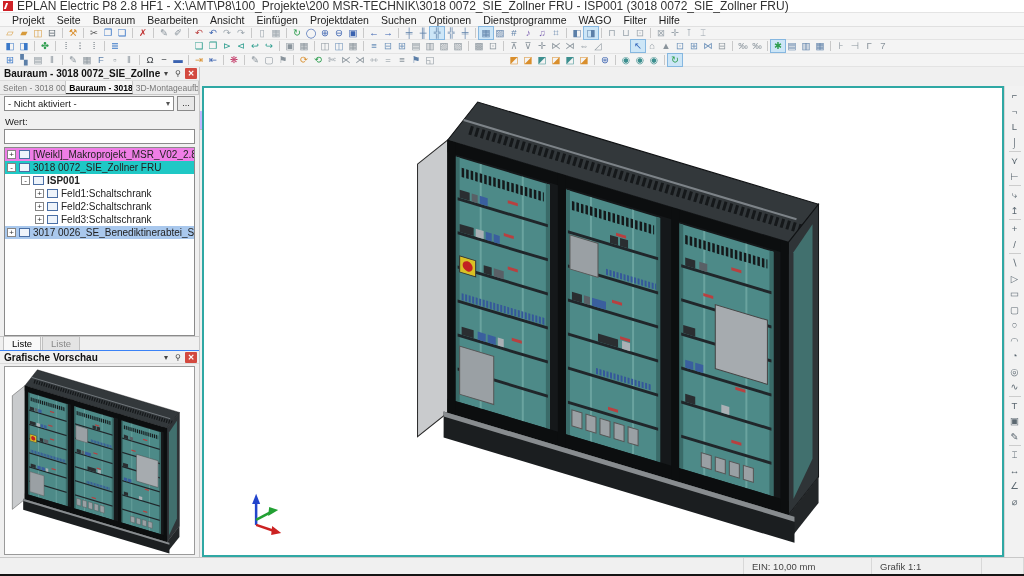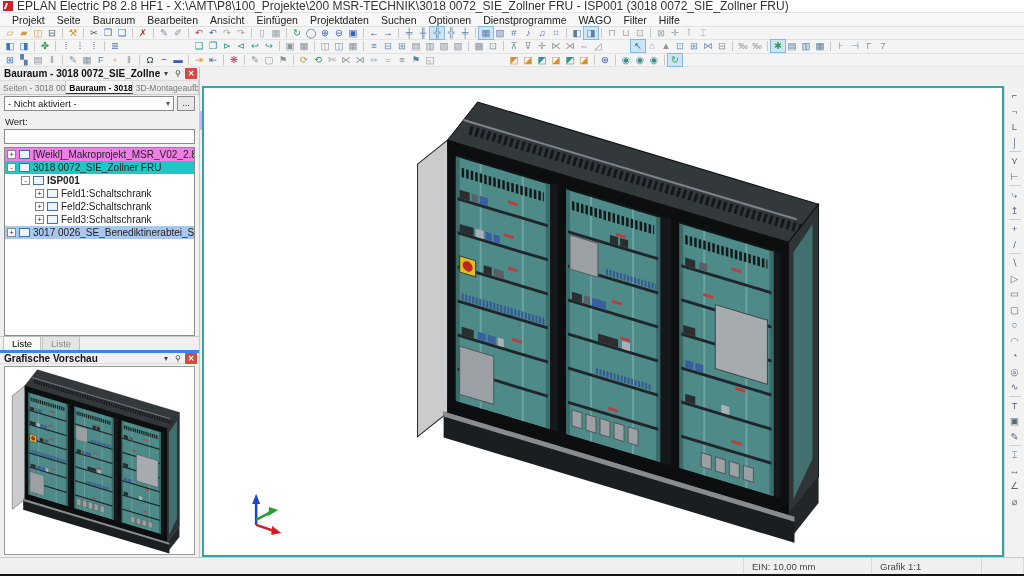--- a/index.html
+++ b/index.html
@@ -485,21 +485,21 @@
         <span class="texp">+</span>
         <span class="ticon"></span>
         <span class="tlabel" style="font-weight: normal;">3017 0026_SE_Benediktinerabtei_StBonifaz</span>
       </div>
     </div>
   <div class="btabs">
 
   <span class="btab active">Liste</span>
       <span class="btab ">Liste</span>
     </div>
-  <div class="phead" style="border-top:3px solid #3b82f6;">
+  <div class="phead" style="border-top:1px solid #3b82f6;">
     <span class="pt">Grafische Vorschau</span>
     <span class="pbtn">▾</span>
     <span class="pbtn">⚲</span>
     <span class="pbtn close">✕</span>
   </div>
   <div id="previewbody">
     <svg viewBox="0 0 190 190">
       <use href="#cab3d" transform="translate(4,2) scale(0.42)"></use>
     </svg>
   </div>

